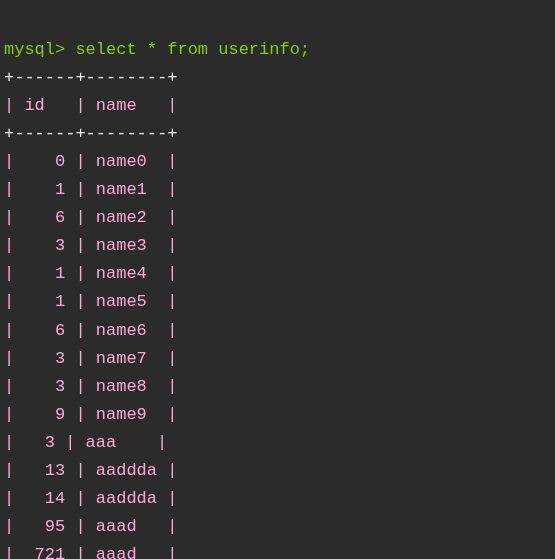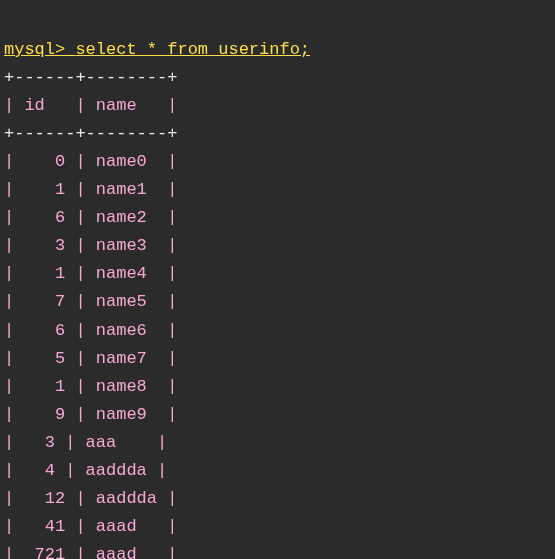--- a/index.html
+++ b/index.html
@@ -12,22 +12,21 @@
       width: 555px;
       height: 559px;
       overflow: hidden;
       line-height: 1.65;
     }
     .terminal {
       padding: 8px 0 0 4px;
       white-space: pre;
     }
     .prompt-line {
-      color: #fde047;
-      text-decoration: underline;
+      color: #84cc16;
     }
     .border-line {
       color: #e8e8e8;
     }
     .data-row {
       color: #f9a8d4;
     }
   </style>
 </head>
 <body>
@@ -35,24 +34,24 @@
 <div class="terminal">
 <span class="prompt-line"><span>mysql&gt; </span><span>select * from userinfo;</span></span>
 <span class="border-line">+------+--------+</span>
 <span class="data-row" id="header-row">| id   | name   |</span>
 <span class="border-line">+------+--------+</span>
 <span id="rows-container"><span class="data-row">|    0 | name0  |</span>
 <span class="data-row">|    1 | name1  |</span>
 <span class="data-row">|    6 | name2  |</span>
 <span class="data-row">|    3 | name3  |</span>
 <span class="data-row">|    1 | name4  |</span>
-<span class="data-row">|    7 | name5  |</span>
+<span class="data-row">|    1 | name5  |</span>
 <span class="data-row">|    6 | name6  |</span>
-<span class="data-row">|    5 | name7  |</span>
-<span class="data-row">|    1 | name8  |</span>
+<span class="data-row">|    3 | name7  |</span>
+<span class="data-row">|    3 | name8  |</span>
 <span class="data-row">|    9 | name9  |</span>
 <span class="data-row">|   3 | aaa    |</span>
-<span class="data-row">|   4 | aaddda |</span>
-<span class="data-row">|   12 | aaddda |</span>
-<span class="data-row">|   41 | aaad   |</span>
+<span class="data-row">|   13 | aaddda |</span>
+<span class="data-row">|   14 | aaddda |</span>
+<span class="data-row">|   95 | aaad   |</span>
 <span class="data-row">|  721 | aaad   |</span>
 </span>
 </div>
 
 </body></html>

